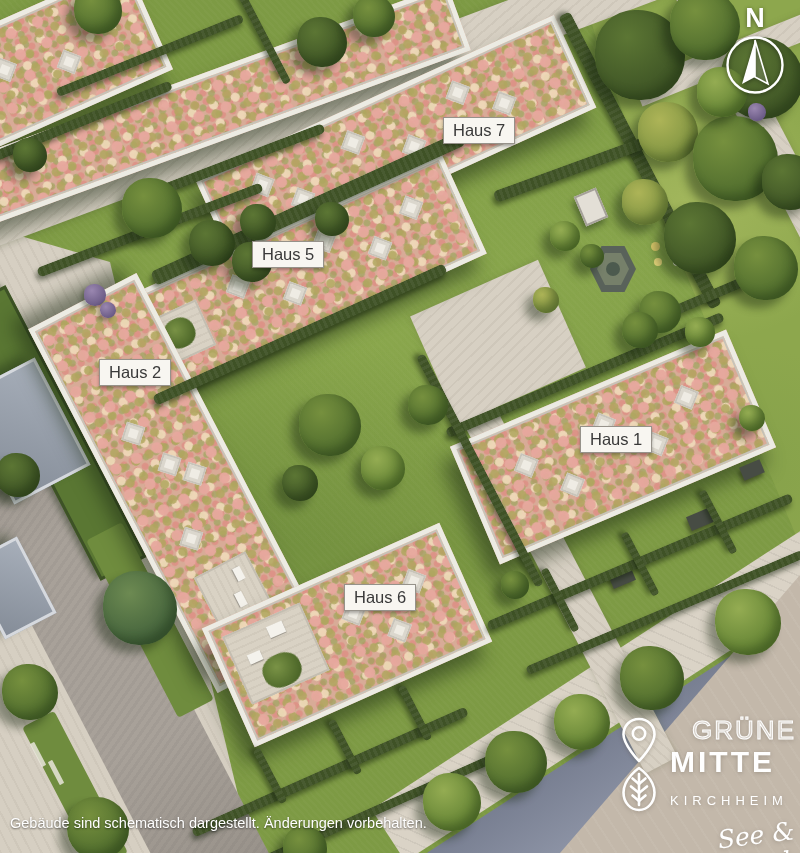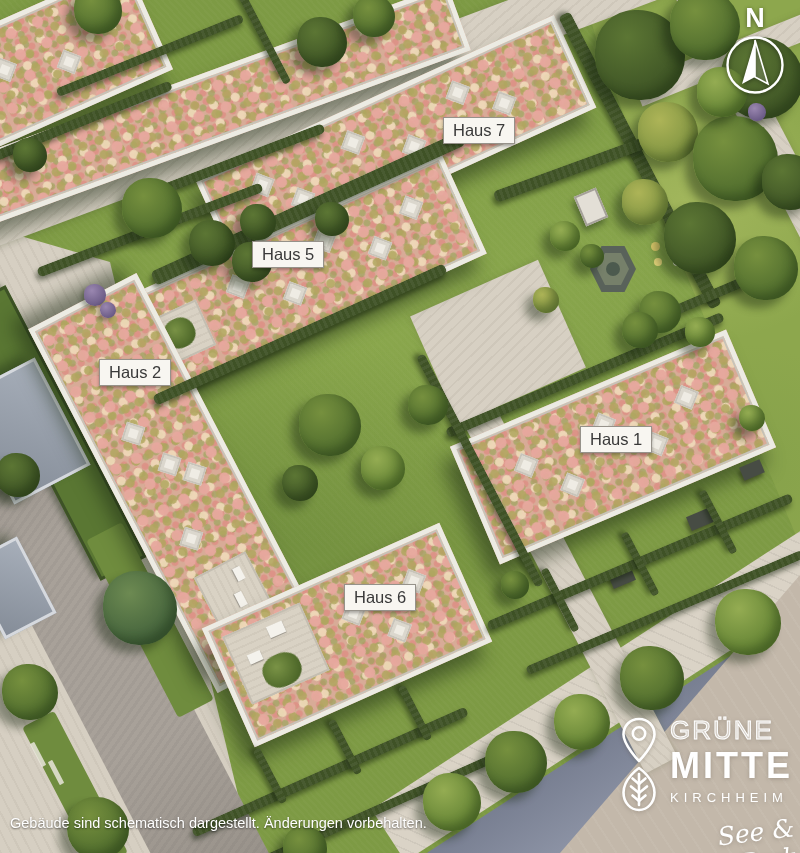--- a/index.html
+++ b/index.html
@@ -90,23 +90,23 @@
   .compass{left:720px;top:4px;width:70px;height:96px;z-index:45;text-align:center;
     filter:drop-shadow(0 1px 2px rgba(0,0,0,.45));}
   .compass-n{color:#fff;font-size:27px;font-weight:bold;line-height:1.1;}
 
   
   .logo{left:610px;top:710px;width:186px;height:138px;z-index:45;color:#fff;
     filter:drop-shadow(0 1px 2px rgba(90,80,70,.35));}
   .logo-icon{position:absolute;left:6px;top:6px;}
   .logo-text{position:absolute;left:60px;top:6px;width:126px;}
   .brand-1{font-size:26px;letter-spacing:2px;color:rgba(255,255,255,.45);
-    -webkit-text-stroke:1px #fff;line-height:1.1;}
-  .brand-2{font-size:36px;font-weight:bold;letter-spacing:3px;line-height:1.15;}
-  .brand-3{font-size:13px;letter-spacing:5px;line-height:1.6;margin-top:2px;}
+    -webkit-text-stroke:1px #fff;line-height:1.1;text-align:right;}
+  .brand-2{font-size:30px;font-weight:bold;letter-spacing:3px;line-height:1.15;}
+  .brand-3{font-size:13px;letter-spacing:5px;line-height:1.6;margin-top:12px;}
   .brand-4{font-family:"DejaVu Serif",serif;font-style:italic;font-size:25px;
     transform:rotate(-7deg);transform-origin:right center;text-align:right;margin-top:4px;}
 
   
   .disclaimer{left:10px;top:813px;z-index:45;color:#fff;font-size:14.5px;line-height:1.45;
     text-shadow:0 1px 2px rgba(0,0,0,.55);}
 </style>
 </head>
 <body>
 

